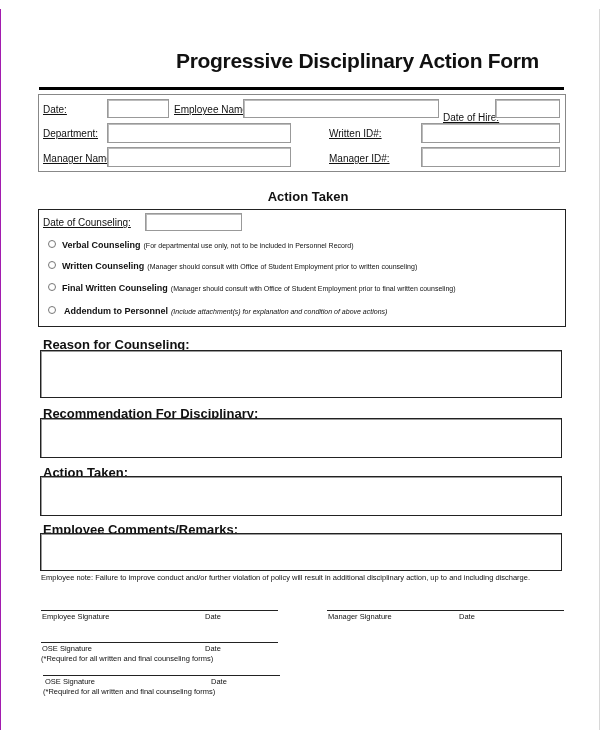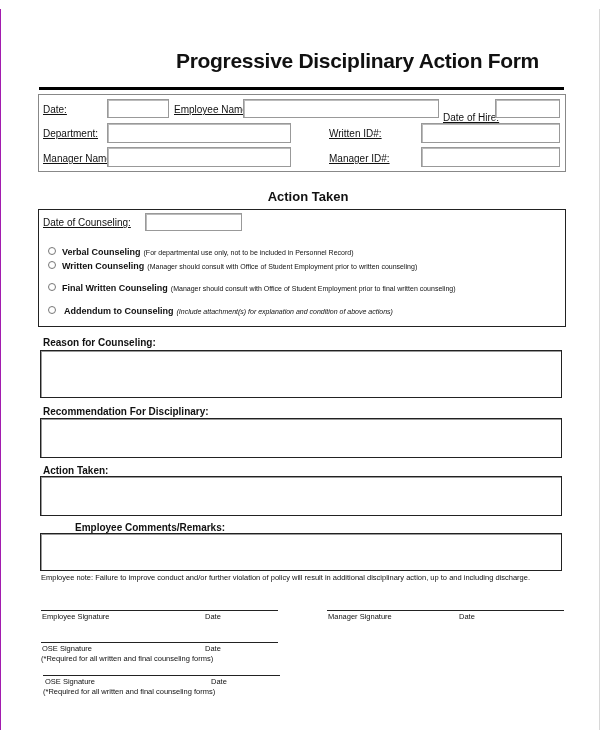--- a/index.html
+++ b/index.html
@@ -16,21 +16,21 @@
   .hdr-box { left: 37px; top: 85px; width: 526px; height: 76px; border: 1px solid #888; }
   .sect-title { left: 0; width: 600px; top: 180px; text-align: center; padding-left: 14px; box-sizing: border-box;
                 font-size: 13px; font-weight: bold; }
   .action-box { left: 37px; top: 200px; width: 526px; height: 116px; border: 1px solid #222; }
   .radio { width: 8px; height: 8px; border: 1px solid #777; border-radius: 50%; background: #fff;
            box-sizing: border-box; }
   .opt-bold { font-size: 9px; font-weight: bold; }
   .opt-note { font-size: 7px; }
   .opt-note.it { font-style: italic; }
   .row-opt { white-space: nowrap; display: flex; align-items: baseline; gap: 3px; }
-  .sec-lbl { font-size: 10px; font-weight: bold; }
+  .sec-lbl { font-size: 13px; font-weight: bold; }
   .area { border: 1px solid #222; box-shadow: inset 1px 1px 0 #999; background: #fff; box-sizing: border-box; }
   .note { left: 40px; top: 564px; font-size: 7.5px; line-height: 10px; width: 530px; }
   .sig-line { height: 1px; background: #222; }
   .sig-lbl { font-size: 7.5px; white-space: nowrap; }
 </style>
 </head>
 <body>
 
 <div class="page">
 
@@ -59,54 +59,54 @@
 
   <div class="abs lbl" style="left:328px;top:144px;">Manager ID#:</div>
   <div class="abs field" style="left:420px;top:138px;width:139px;height:20px;"></div>
 
   <div class="abs sect-title">Action Taken</div>
   <div class="abs action-box"></div>
 
   <div class="abs lbl" style="left:42px;top:208px;">Date of Counseling:</div>
   <div class="abs field" style="left:144px;top:204px;width:97px;height:18px;"></div>
 
-  <div class="abs row-opt" style="left:47px;top:231px;margin-top:7px;">
+  <div class="abs row-opt" style="left:47px;top:231px;">
     <span class="radio"></span>
     <span class="opt-bold" style="margin-left:3px;">Verbal  Counseling</span>
     <span class="opt-note">(For departmental use only, not to be included in Personnel Record)</span>
   </div>
 
   <div class="abs row-opt" style="left:47px;top:252px;">
     <span class="radio"></span>
     <span class="opt-bold" style="margin-left:3px;">Written Counseling</span>
     <span class="opt-note">(Manager should consult with Office of Student Employment prior to written counseling)</span>
   </div>
 
   <div class="abs row-opt" style="left:47px;top:274px;">
     <span class="radio"></span>
     <span class="opt-bold" style="margin-left:3px;text-align:center;">Final Written Counseling</span>
     <span class="opt-note">(Manager should consult with Office of Student Employment prior to final written counseling)</span>
   </div>
 
   <div class="abs row-opt" style="left:47px;top:297px;">
     <span class="radio"></span>
-    <span class="opt-bold" style="margin-left:5px;">Addendum to Counseling</span>
+    <span class="opt-bold" style="margin-left:5px;">Addendum to Personnel</span>
     <span class="opt-note it">(Include attachment(s) for explanation and condition of above actions)</span>
   </div>
 
   <div class="abs sec-lbl" style="left:42px;top:328px;">Reason for Counseling:</div>
   <div class="abs area" style="left:39px;top:341px;width:522px;height:48px;"></div>
 
   <div class="abs sec-lbl" style="left:42px;top:397px;">Recommendation For Disciplinary:</div>
   <div class="abs area" style="left:39px;top:409px;width:522px;height:40px;"></div>
 
   <div class="abs sec-lbl" style="left:42px;top:456px;">Action Taken:</div>
   <div class="abs area" style="left:39px;top:467px;width:522px;height:40px;"></div>
 
-  <div class="abs sec-lbl" style="left:42px;top:513px;margin-left:32px;">Employee Comments/Remarks:</div>
+  <div class="abs sec-lbl" style="left:42px;top:513px;">Employee Comments/Remarks:</div>
   <div class="abs area" style="left:39px;top:524px;width:522px;height:38px;"></div>
 
   <div class="abs note">
     <div>Employee note: Failure to improve conduct and/or further violation of policy will result in additional disciplinary action, up to and including discharge.</div>
   </div>
 
   <div class="abs sig-line" style="left:40px;top:601px;width:237px;"></div>
   <div class="abs sig-lbl" style="left:41px;top:603px;">Employee Signature</div>
   <div class="abs sig-lbl" style="left:204px;top:603px;">Date</div>
 

